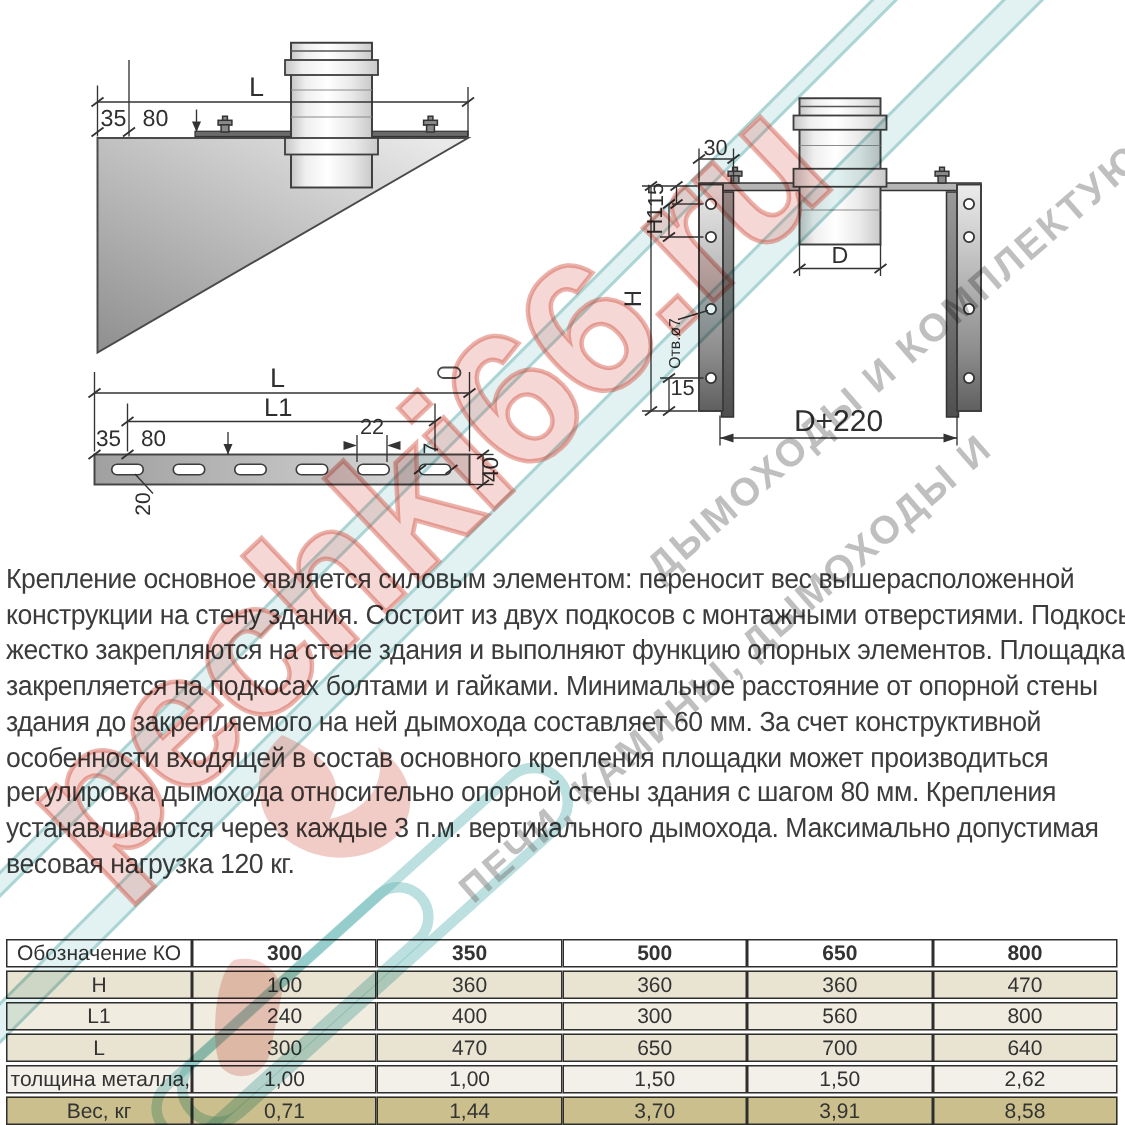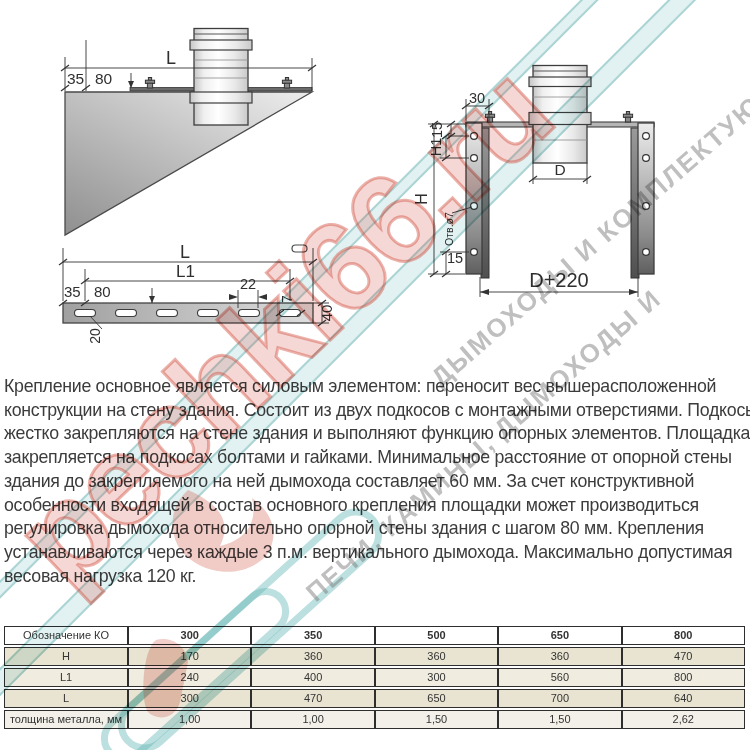--- a/index.html
+++ b/index.html
@@ -20,21 +20,21 @@
   .wm-gray2{left:300px;top:585px;transform:rotate(-41deg);}
   .wm-logo{position:absolute;left:60px;top:470px;}
   
   .drawings{position:absolute;left:0;top:0;z-index:2;}
   .desc{position:absolute;left:4px;top:374px;z-index:2;width:746px;
         font-size:18.5px;line-height:23.7px;letter-spacing:-.3px;color:#3c3c3c;
         white-space:pre;transform:scaleX(.96);transform-origin:0 0;}
   .spec{position:absolute;left:4px;top:624px;z-index:2;width:741px;
         border-collapse:separate;border-spacing:0 2px;table-layout:fixed;}
   .spec td{border:1.6px solid #2e2e2e;text-align:center;vertical-align:middle;
-           font-size:11px;line-height:15px;padding:1px 2px;color:#333;
+           font-size:14px;line-height:15px;padding:1px 2px;color:#333;
            overflow:hidden;white-space:nowrap;}
   .spec tr.hdr td{background:#fff;font-weight:bold;}
   .spec tr.hdr td:first-child{font-weight:normal;}
   .spec tr.r1 td{background:#e9e4d1;}
   .spec tr.r2 td{background:#f0ece0;}
   .spec tr.r3 td{background:#e9e4d1;}
   .spec tr.r4 td{background:#f2f0e8;}
   .spec tr.r5 td{background:#cbc08d;}
   text{font-family:"Liberation Sans",sans-serif;fill:#2f2f2f;}
 </style>
@@ -257,21 +257,21 @@
         <tr class="hdr">
       <td>Обозначение КО</td>
       <td>300</td>
       <td>350</td>
       <td>500</td>
       <td>650</td>
       <td>800</td>
     </tr>
     <tr class="r1">
       <td>H</td>
-      <td>170</td>
+      <td>100</td>
       <td>360</td>
       <td>360</td>
       <td>360</td>
       <td>470</td>
     </tr>
     <tr class="r2">
       <td>L1</td>
       <td>240</td>
       <td>400</td>
       <td>300</td>
@@ -287,20 +287,28 @@
       <td>640</td>
     </tr>
     <tr class="r4">
       <td>толщина металла, мм</td>
       <td>1,00</td>
       <td>1,00</td>
       <td>1,50</td>
       <td>1,50</td>
       <td>2,62</td>
     </tr>
+    <tr class="r5">
+      <td>Вес, кг</td>
+      <td>0,71</td>
+      <td>1,44</td>
+      <td>3,70</td>
+      <td>3,91</td>
+      <td>8,58</td>
+    </tr>
   </tbody>
     </table>
 
   <div class="wm-layer">
     <div class="stripe stripe1"></div>
     <div class="stripe stripe2"></div>
     <svg class="wm-logo" width="360" height="290" viewBox="0 0 360 290">
       <g fill="none" stroke="rgba(95,178,178,.42)" stroke-width="7">
         <rect x="25" y="137" width="330" height="46" rx="23" transform="rotate(-42 190 160)"></rect>
         <rect x="20" y="185" width="230" height="40" rx="20" transform="rotate(-42 135 205)"></rect>

